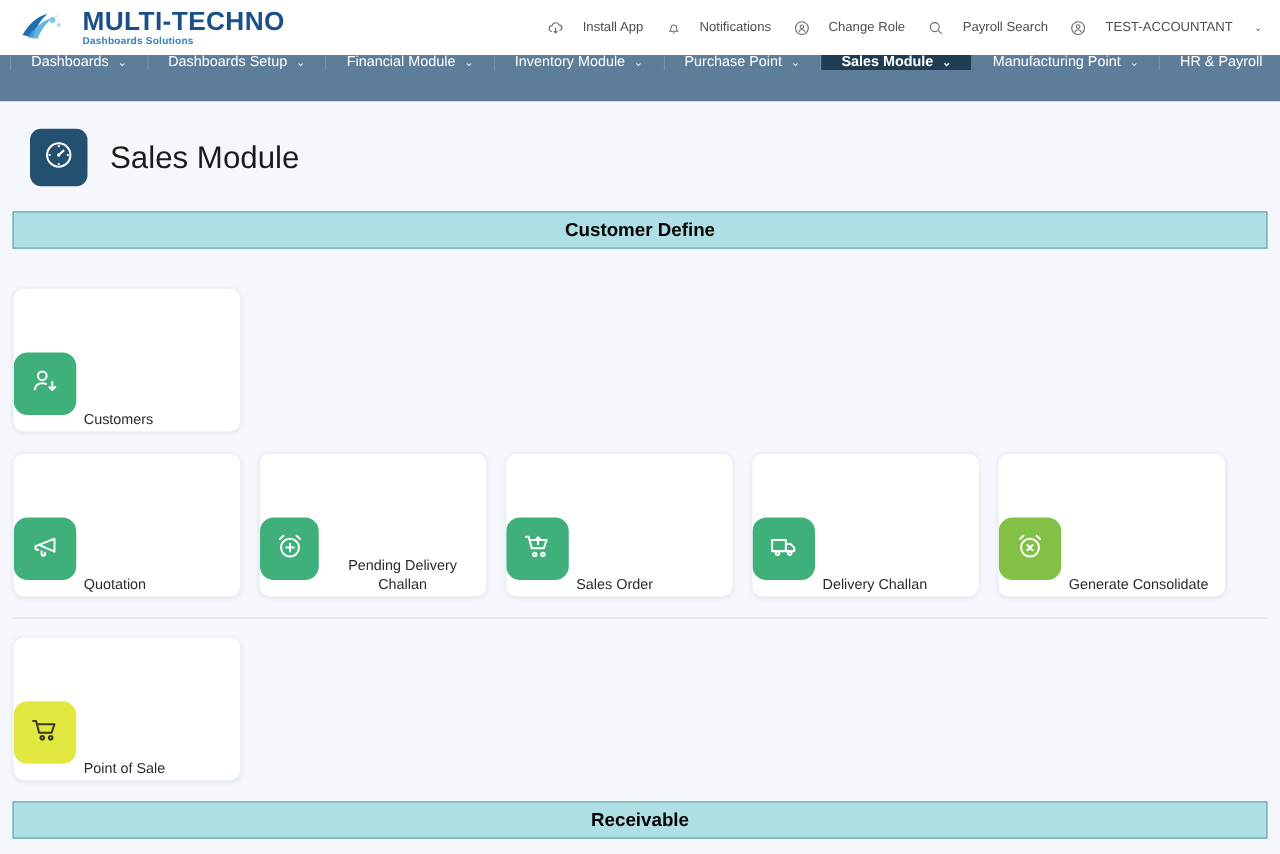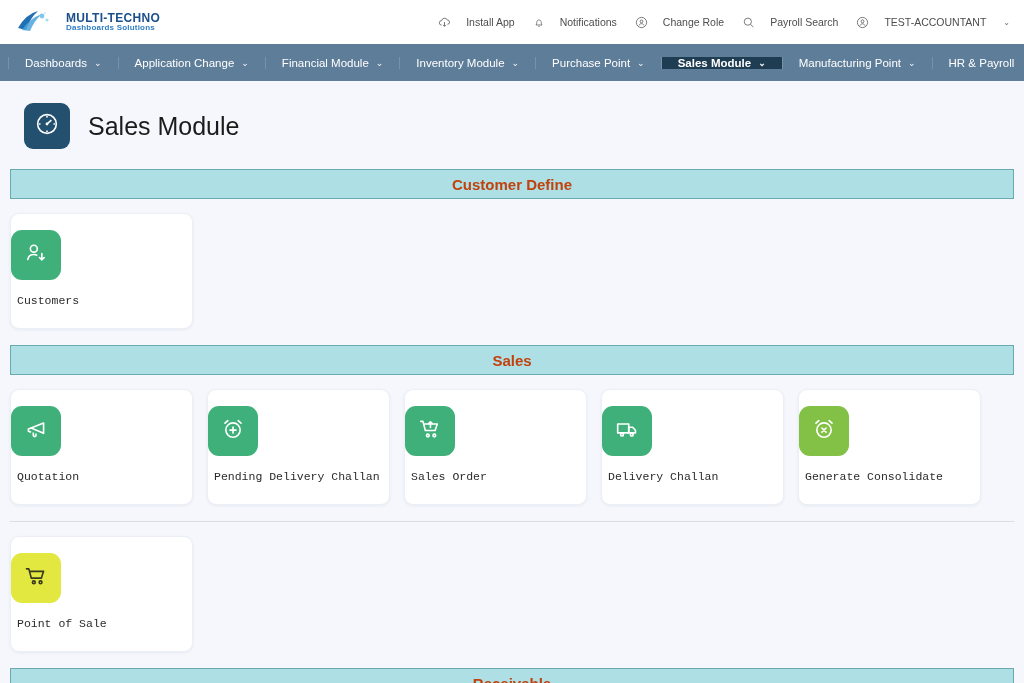--- a/index.html
+++ b/index.html
@@ -14,36 +14,36 @@
   
   .topbar {
     height: 44px; background: #ffffff;
     display: flex; align-items: center; justify-content: space-between;
     padding: 0 14px 0 16px;
   }
   .brand { display: flex; align-items: center; gap: 8px; }
   .brand-mark { width: 42px; height: 28px; position: relative; flex: 0 0 auto; }
   .brand-text { display: flex; flex-direction: column; line-height: 1.05; }
   .brand-name {
-    font-size: 12px; font-weight: bold; color: #1b4f8a; letter-spacing: .3px;
+    font-size: 21px; font-weight: bold; color: #1b4f8a; letter-spacing: .3px;
   }
   .brand-sub {
     font-size: 8px; font-weight: bold; color: #2f7fc4; letter-spacing: .2px;
   }
   .util { display: flex; align-items: center; gap: 18px; }
   .util-item {
     display: flex; align-items: center; gap: 15px;
     font-size: 10.5px; color: #4d4d4d; white-space: nowrap; cursor: pointer;
   }
   .util-item svg { display: block; }
   .util-caret { font-size: 8px; color: #6b6b6b; margin-left: 2px; }
 
   
   .navbar {
-    height: 37px; background: #5e7d99; display: flex; align-items: center;
+    height: 37px; background: #5e7d99; display: flex; align-items: flex-start;
   }
   .nav-item {
     display: flex; align-items: center; gap: 7px;
     padding: 0 16px; font-size: 11.5px; color: #ffffff;
     border-right: 1px solid #7792a9; cursor: pointer; white-space: nowrap;
   }
   .nav-item:first-child { border-left: 1px solid #7792a9; margin-left: 8px; }
   .nav-item.active { background: #1e3d52; font-weight: bold; }
   .nav-item .cv { font-size: 9px; opacity: .95; }
 
@@ -56,33 +56,33 @@
     width: 46px; height: 46px; border-radius: 9px; background: #23506f;
     display: flex; align-items: center; justify-content: center; flex: 0 0 auto;
   }
   .title-text { font-size: 25px; color: #1b1b1b; font-weight: normal; }
 
   
   .content { padding: 0 10px; }
   .section-bar {
     height: 30px; background: #addfe5; border: 1px solid #6aa9b0;
     display: flex; align-items: center; justify-content: center;
-    font-size: 15px; font-weight: bold; color: #c2410c;
-    margin-bottom: 14px;
+    font-size: 15px; font-weight: bold; color: #000000;
+    margin-bottom: 31px;
   }
 
   
   .card-row { display: flex; gap: 14px; margin-bottom: 16px; }
   .card {
     width: 183px; height: 116px; background: #ffffff;
     border: 1px solid #eceff5; border-radius: 9px;
     box-shadow: 0 1px 3px rgba(30,50,90,.07);
-    display: flex; flex-direction: column; align-items: flex-start;
+    display: flex; flex-direction: row; align-items: flex-end;
     justify-content: flex-start; padding-top: 16px; cursor: pointer;
-    flex: 0 0 auto; overflow: hidden; font-family: Liberation Mono, monospace;
+    flex: 0 0 auto; overflow: hidden;
   }
   .tile {
     width: 50px; height: 50px; border-radius: 11px;
     display: flex; align-items: center; justify-content: center;
     margin-bottom: 13px;
   }
   .card-label {
     font-size: 11.5px; color: #2b2b2b; text-align: center;
     line-height: 1.35; padding: 0 6px;
   }
@@ -166,21 +166,21 @@
       </div>
     </div>
   </div>
 
   <div class="navbar">
     <div class="nav-item">
       <span>Dashboards</span>
       <span class="cv">⌄</span>
     </div>
     <div class="nav-item">
-      <span>Application Change</span>
+      <span>Dashboards Setup</span>
       <span class="cv">⌄</span>
     </div>
     <div class="nav-item">
       <span>Financial Module</span>
       <span class="cv">⌄</span>
     </div>
     <div class="nav-item">
       <span>Inventory Module</span>
       <span class="cv">⌄</span>
     </div>
@@ -228,21 +228,20 @@
               <circle cx="10" cy="8" r="3.2"></circle>
               <path d="M4.4 18c.6-3 2.9-4.6 5.6-4.6 1 0 1.9.2 2.7.6"></path>
               <path d="M17.4 12.6v5.6M15.2 16.2l2.2 2.2 2.2-2.2"></path>
             </svg>
           </span>
         </div>
         <div class="card-label">Customers</div>
       </div>
     </div>
 
-    <div class="section-bar">Sales</div>
     <div class="card-row">
 
       <div class="card">
         <div class="tile" style="background:#3fb07a">
           <span>
             <svg width="26" height="26" viewBox="0 0 24 24" fill="none" stroke="#ffffff" stroke-width="1.5" stroke-linejoin="round">
               <path d="M19 6.5 7.5 11 19 16z"></path>
               <path d="M7.5 11 5 12v2l2.5 1"></path>
               <path d="M9.5 15.2v2.6c0 .7.6 1.2 1.3 1.2.6 0 1.2-.5 1.2-1.2v-1.7"></path>
             </svg>

